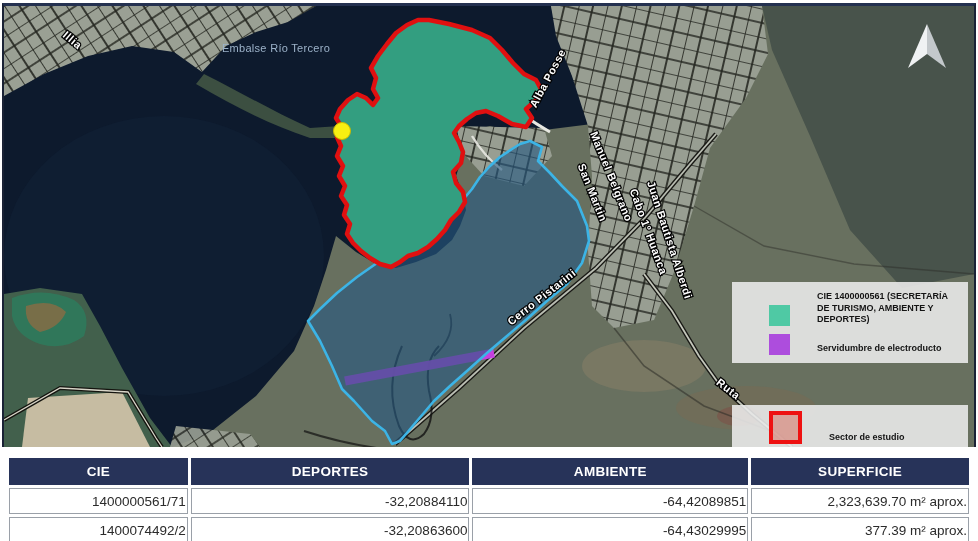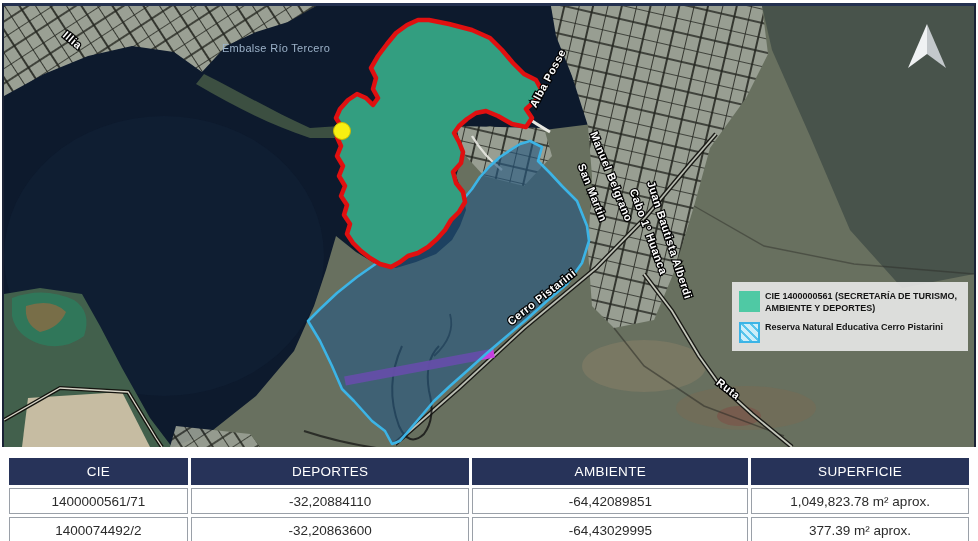--- a/index.html
+++ b/index.html
@@ -8,36 +8,36 @@
   .map-wrap{position:absolute;left:2px;top:3px;width:974px;height:444px;
             border-top:3px solid #243150;border-left:2px solid #1a2235;border-right:2px solid #1a2235;
             box-sizing:border-box;overflow:hidden;background:#0d1a2d;}
   .map-wrap svg{display:block;}
   
   .legend{position:absolute;left:728px;top:276px;width:236px;box-sizing:border-box;
           background:rgba(233,233,233,0.9);padding:9px 7px 8px 7px;display:flex;
           flex-direction:column;gap:8px;}
   .legend-sector{position:absolute;left:728px;top:399px;width:236px;height:44px;box-sizing:border-box;
           background:rgba(233,233,233,0.9);display:flex;align-items:center;padding:0 7px;}
-  .li{display:flex;align-items:flex-start;gap:5px;}
+  .li{display:flex;align-items:flex-end;gap:27px;margin-left:30px;}
   .li-label{font-size:9px;font-weight:bold;color:#141414;line-height:1.3;}
   .sw{width:21px;height:21px;flex:0 0 auto;}
   .sw-teal{background:#4fc9a4;}
   .sw-yellow{background:#f9f400;border-radius:50%;width:23px;height:23px;}
   .sw-hatch{background:#cdeef9;border:2px solid #3cb4e6;box-sizing:border-box;
             background-image:repeating-linear-gradient(45deg,#57c4ec 0 2px,rgba(0,0,0,0) 2px 6px);}
   .sw-purple{background:#ad4ddd;}
   .sw-red{width:25px;height:25px;border:4px solid #ee1111;background:rgba(215,130,118,0.65);box-sizing:content-box;}
   
   .data-table{position:absolute;left:6px;top:455px;width:966px;border-collapse:separate;
               border-spacing:3px;table-layout:fixed;}
-  .data-table th{background:#273359;color:#fff;font-size:13.5px;font-weight:normal;
+  .data-table th{background:#273359;color:#fff;font-size:13.5px;font-weight:bold;
                  height:25px;text-align:center;letter-spacing:.3px;}
   .data-table td{background:#fff;border:1.5px solid #9aa0a8;color:#2b2b2b;font-size:13.5px;
-                 height:22px;text-align:center;}
+                 height:22px;text-align:right;}
 </style>
 </head>
 <body>
 
 <div class="page">
 
   <div class="map-wrap">
     <svg width="970" height="441" viewBox="0 0 970 441">
       <defs>
         <pattern id="gridL" width="26" height="26" patternUnits="userSpaceOnUse" patternTransform="rotate(-33)">
@@ -129,22 +129,28 @@
         <polygon points="923,18 942,62 923,48" fill="#c3c8cb"></polygon>
       </g>
     </svg>
 
     <div class="legend">
       <div class="li">
         <div class="sw sw-teal"></div>
         <div class="li-label">CIE 1400000561 (SECRETARÍA DE TURISMO, AMBIENTE Y DEPORTES)</div>
       </div>
       <div class="li">
-        <div class="sw sw-hatch"></div>
-        <div class="li-label">Reserva Natural Educativa Cerro Pistarini</div>
+        <div class="sw sw-purple"></div>
+        <div class="li-label">Servidumbre de electroducto</div>
+      </div>
+    </div>
+    <div class="legend-sector">
+      <div class="li">
+        <div class="sw sw-red"></div>
+        <div class="li-label">Sector de estudio</div>
       </div>
     </div>
   </div>
 
   <table class="data-table">
     <colgroup>
       <col style="width:18.8%">
         <col style="width:29.3%">
         <col style="width:29.0%">
         <col style="width:22.9%">
@@ -155,21 +161,21 @@
         <th>DEPORTES</th>
         <th>AMBIENTE</th>
         <th>SUPERFICIE</th>
       </tr>
     </thead>
     <tbody>
       <tr>
         <td>1400000561/71</td>
         <td>-32,20884110</td>
         <td>-64,42089851</td>
-        <td>1,049,823.78 m² aprox.</td>
+        <td>2,323,639.70 m² aprox.</td>
       </tr>
       <tr>
         <td>1400074492/2</td>
         <td>-32,20863600</td>
         <td>-64,43029995</td>
         <td>377.39 m² aprox.</td>
       </tr>
     </tbody>
   </table>
 

